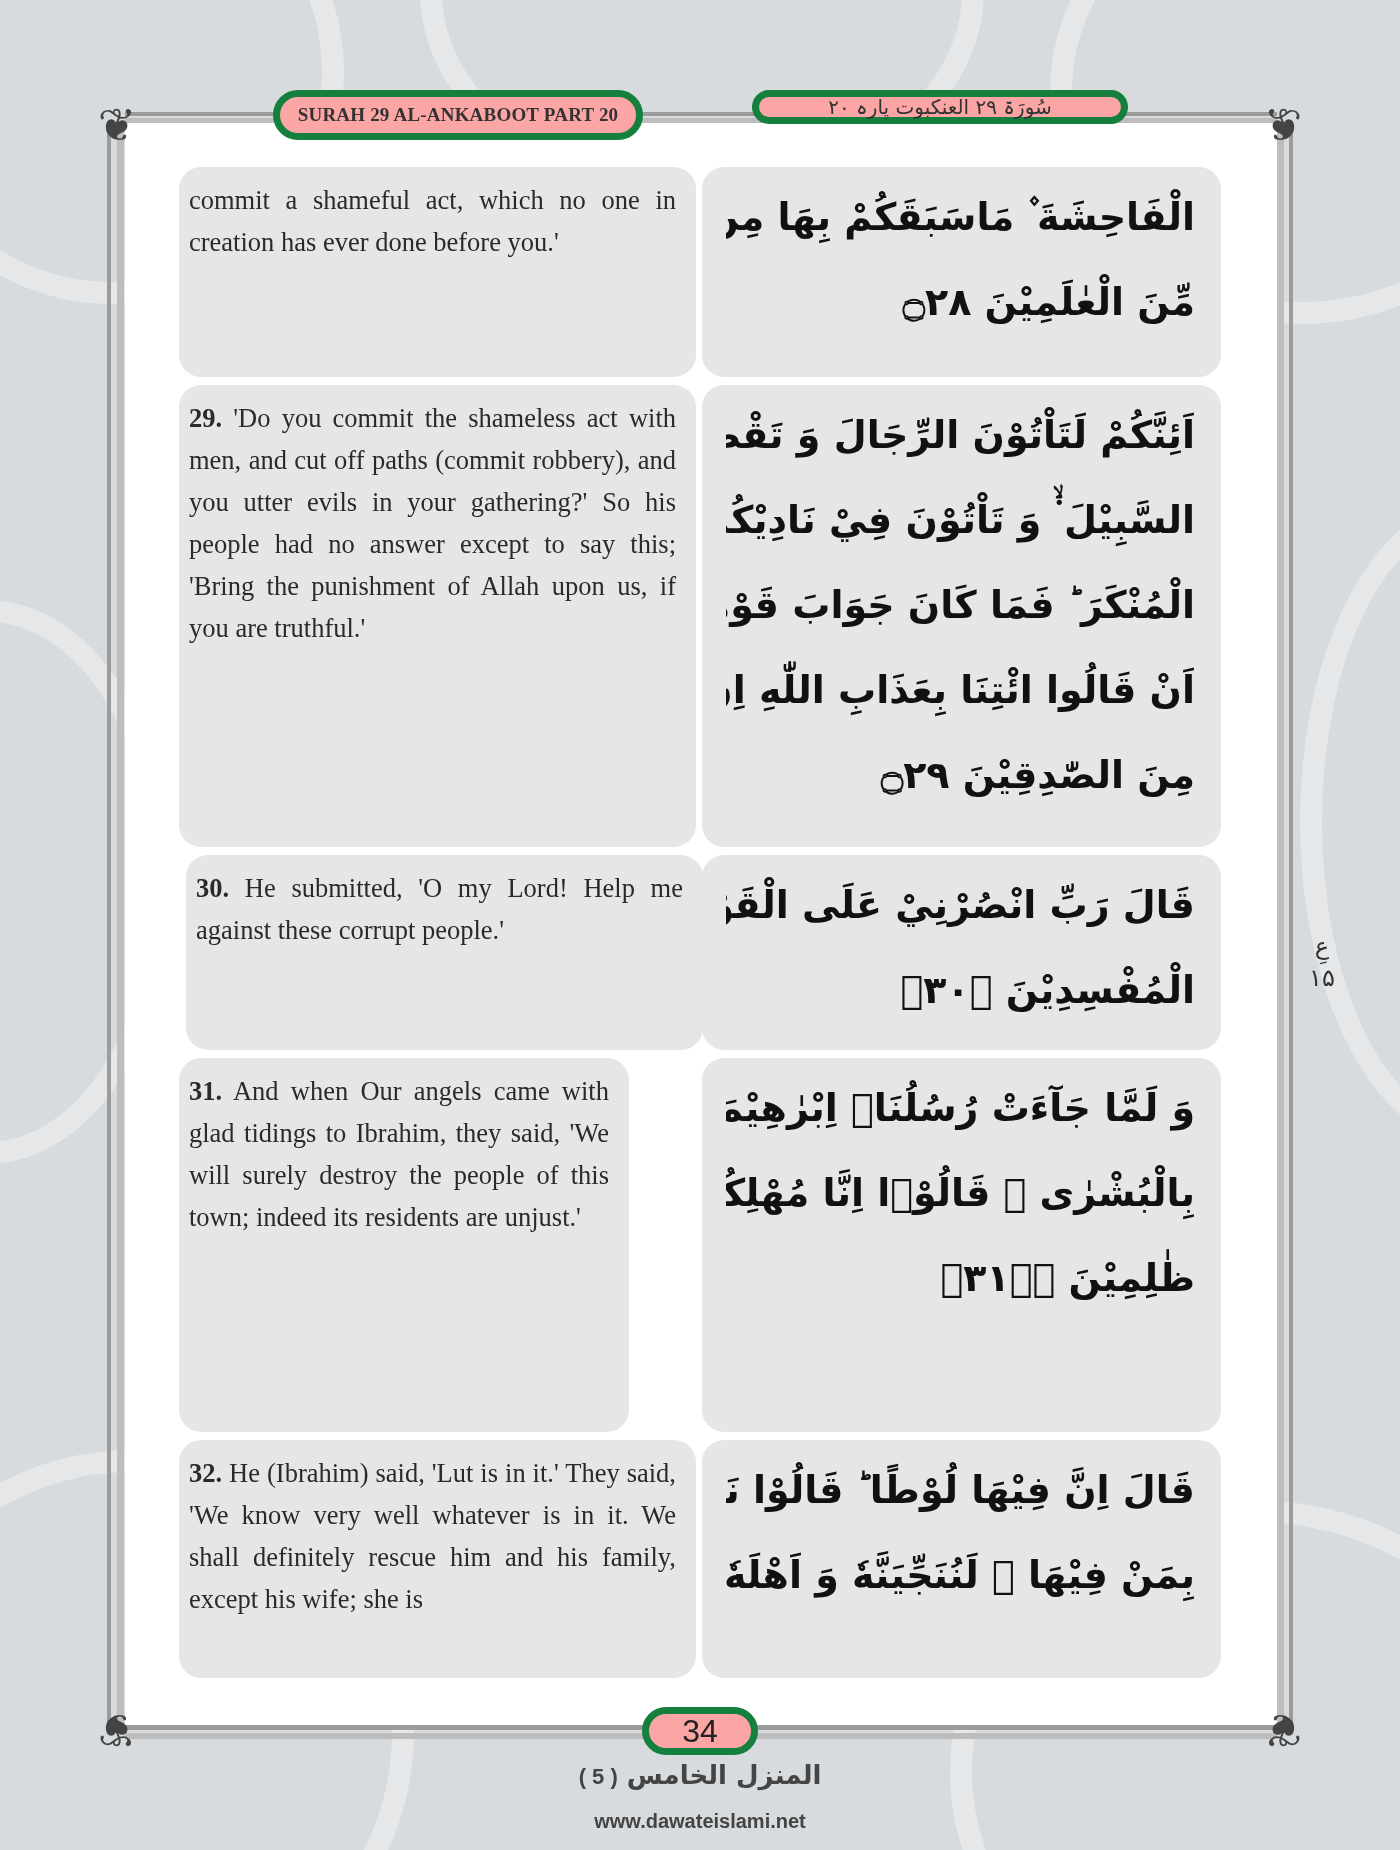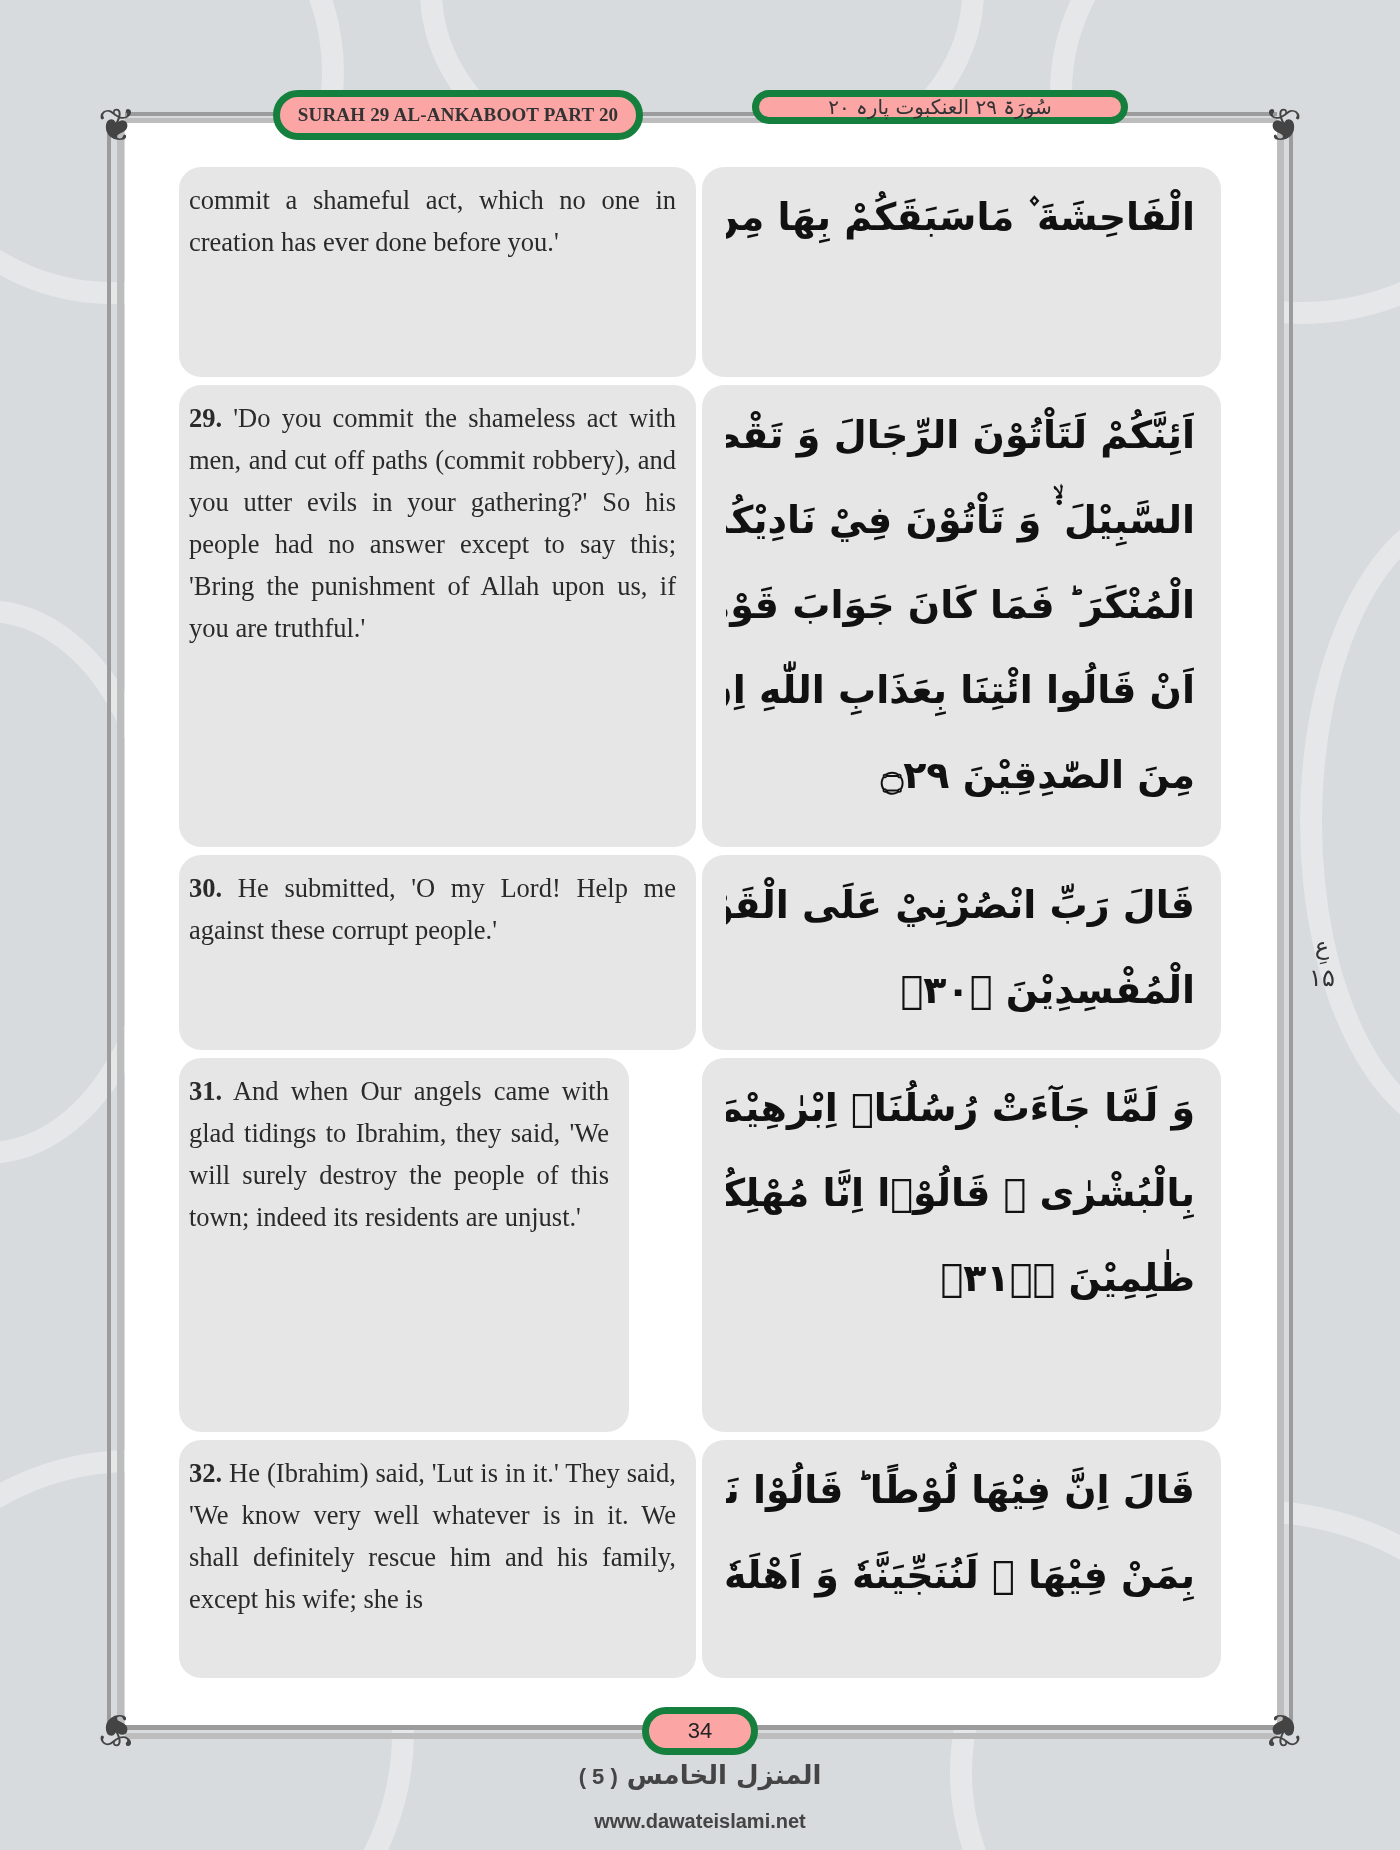--- a/index.html
+++ b/index.html
@@ -48,21 +48,21 @@
     font-family:"DejaVu Sans", sans-serif; font-size:38px; line-height:85px;
     color:#111; direction:rtl; text-align:right; padding:8px 26px 0 24px;
     font-weight:bold;
   }
   .ar-line { display:block; white-space:nowrap; overflow:hidden; }
   .ruku {
     position:absolute; left:1300px; top:930px; width:44px; height:100px;
     font-family:"DejaVu Sans", sans-serif; color:#333; font-size:24px;
     text-align:center; line-height:32px; direction:rtl;
   }
-  .page-num { font-family:"Liberation Sans", sans-serif; font-size:22px; color:#222; }
+  .page-num { font-family:"Liberation Sans", sans-serif; font-size:32px; color:#222; }
   .footer-ar {
     position:absolute; left:560px; top:1760px; width:280px; text-align:center;
     font-family:"DejaVu Sans", sans-serif; font-size:26px; color:#444;
     direction:rtl; font-weight:bold;
   }
   .footer-url {
     position:absolute; left:540px; top:1810px; width:320px; text-align:center;
     font-family:"Liberation Sans", sans-serif; font-size:20px; color:#444;
     font-weight:bold;
   }
@@ -99,35 +99,36 @@
 <div class="pill pill-ar" style="left:752px;top:90px;width:376px;height:34px;">
   <span>سُورَۃ ۲۹ العنکبوت پارہ ۲۰</span>
 </div>
 
 <div class="panel en" style="left:179px;top:167px;width:517px;height:210px;">
   <b></b>
   <span>commit a shameful act, which no one in creation has ever done before you.'</span>
 </div>
 <div class="panel ar" style="left:702px;top:167px;width:519px;height:210px;">
   <span class="ar-line">الْفَاحِشَةَ ۫ مَاسَبَقَكُمْ بِهَا مِنْ اَحَدٍ</span>
+  <span class="ar-line">مِّنَ الْعٰلَمِيْنَ ۝۲۸</span>
 </div>
 
 <div class="panel en" style="left:179px;top:385px;width:517px;height:462px;">
   <b>29.</b>
   <span>'Do you commit the shameless act with men, and cut off paths (commit robbery), and you utter evils in your gathering?' So his people had no answer except to say this; 'Bring the punishment of Allah upon us, if you are truthful.'</span>
 </div>
 <div class="panel ar" style="left:702px;top:385px;width:519px;height:462px;">
   <span class="ar-line">اَئِنَّكُمْ لَتَاْتُوْنَ الرِّجَالَ وَ تَقْطَعُوْنَ</span>
   <span class="ar-line">السَّبِيْلَ ۬ۙ وَ تَاْتُوْنَ فِيْ نَادِيْكُمُ</span>
   <span class="ar-line">الْمُنْكَرَ ؕ فَمَا كَانَ جَوَابَ قَوْمِهٖۤ اِلَّاۤ</span>
   <span class="ar-line">اَنْ قَالُوا ائْتِنَا بِعَذَابِ اللّٰهِ اِنْ كُنْتَ</span>
   <span class="ar-line">مِنَ الصّٰدِقِيْنَ ۝۲۹</span>
 </div>
 
-<div class="panel en" style="left:179px;top:855px;width:517px;height:195px;">
+<div class="panel en" style="left:186px;top:855px;width:517px;height:195px;">
   <b>30.</b>
   <span>He submitted, 'O my Lord! Help me against these corrupt people.'</span>
 </div>
 <div class="panel ar" style="left:702px;top:855px;width:519px;height:195px;">
   <span class="ar-line">قَالَ رَبِّ انْصُرْنِيْ عَلَى الْقَوْمِ</span>
   <span class="ar-line">الْمُفْسِدِيْنَ ۝۳۰ؒ</span>
 </div>
 
 <div class="panel en" style="left:179px;top:1058px;width:450px;height:374px;">
   <b>31.</b>

